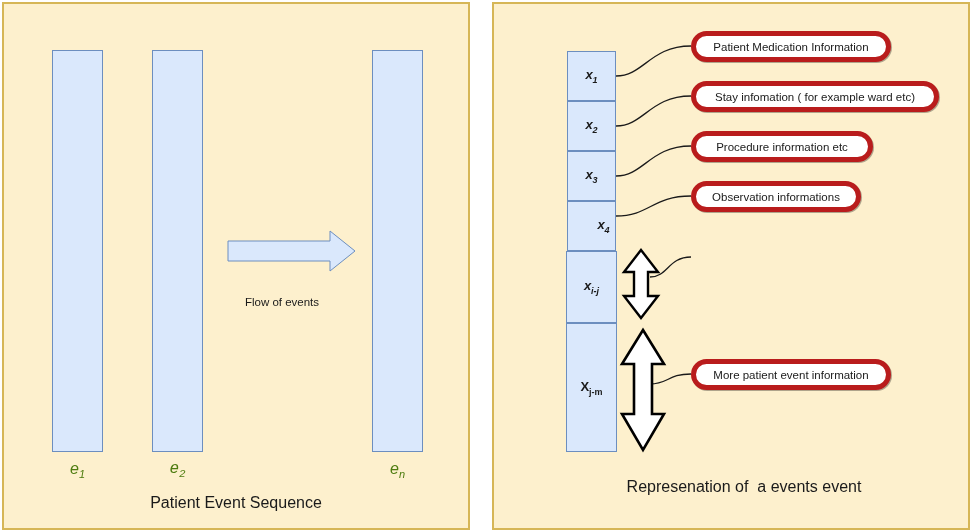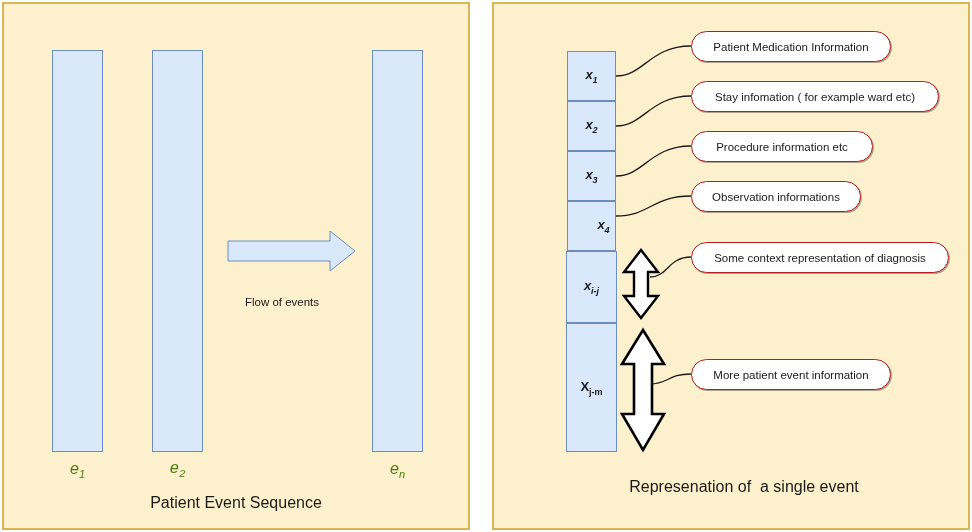--- a/index.html
+++ b/index.html
@@ -89,21 +89,21 @@
   .dim-cell .lbl.upright {
     font-style: normal;
   }
   .dim-cell sub {
     font-size: 9px;
   }
   
   .bubble {
     position: absolute;
     background: #ffffff;
-    border: 1px solid #b91c1c;
+    border: 5px solid #b91c1c;
     border-radius: 999px;
     box-sizing: border-box;
     display: flex;
     align-items: center;
     justify-content: center;
     font-size: 11.5px;
     color: #1a1a1a;
     white-space: nowrap;
     box-shadow: 1px 1px 0 rgba(80,70,60,0.45);
   }
@@ -167,28 +167,25 @@
   </div>
   <div class="bubble" style="left:691px; top:81px;  width:248px; height:31px;">
     <span>Stay infomation ( for example ward etc)</span>
   </div>
   <div class="bubble" style="left:691px; top:131px; width:182px; height:31px;">
     <span>Procedure information etc</span>
   </div>
   <div class="bubble" style="left:691px; top:181px; width:170px; height:31px;">
     <span>Observation informations</span>
   </div>
-  <div class="bubble" style="left:691px; top:242px; width:258px; height:31px;">
-    <span>Some context representation of diagnosis</span>
-  </div>
   <div class="bubble" style="left:691px; top:359px; width:200px; height:31px;">
     <span>More patient event information</span>
   </div>
 
-  <div class="panel-caption" style="left:594px; top:478px; width:300px;">Represenation of  a single event</div>
+  <div class="panel-caption" style="left:594px; top:478px; width:300px;">Represenation of  a events event</div>
 
   <svg class="overlay" viewBox="0 0 972 532">
 
     <g>
       <path d="M 228 241 L 330 241 L 330 231 L 355 251 L 330 271 L 330 261 L 228 261 Z" fill="#dae8fc" stroke="#6c8ebf" stroke-width="1"></path>
     </g>
 
     <g fill="none" stroke="#1a1a1a" stroke-width="1.3">
       <path d="M 616 76  C 644 76, 650 46, 691 46"></path>
       <path d="M 616 126 C 644 126, 650 96, 691 96"></path>

